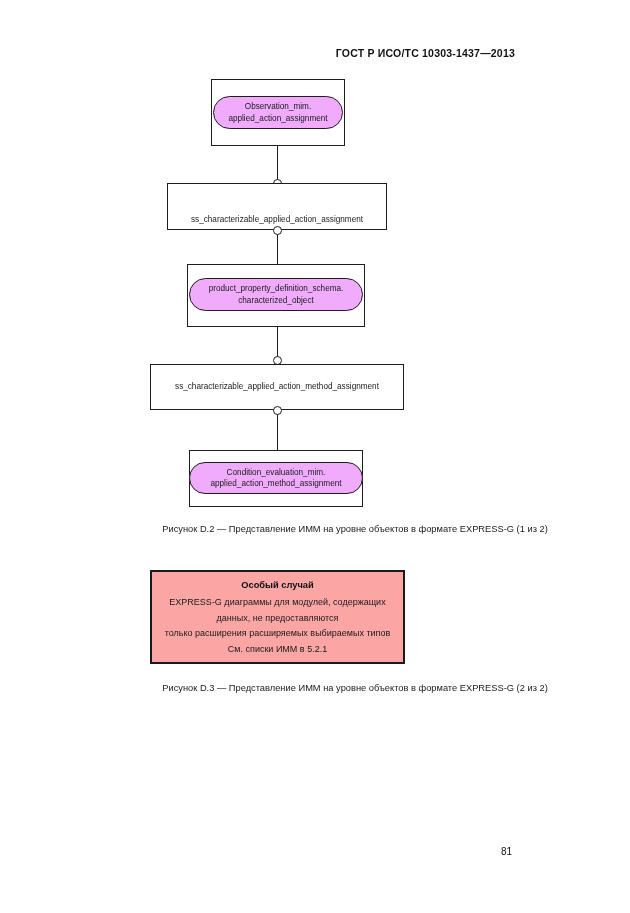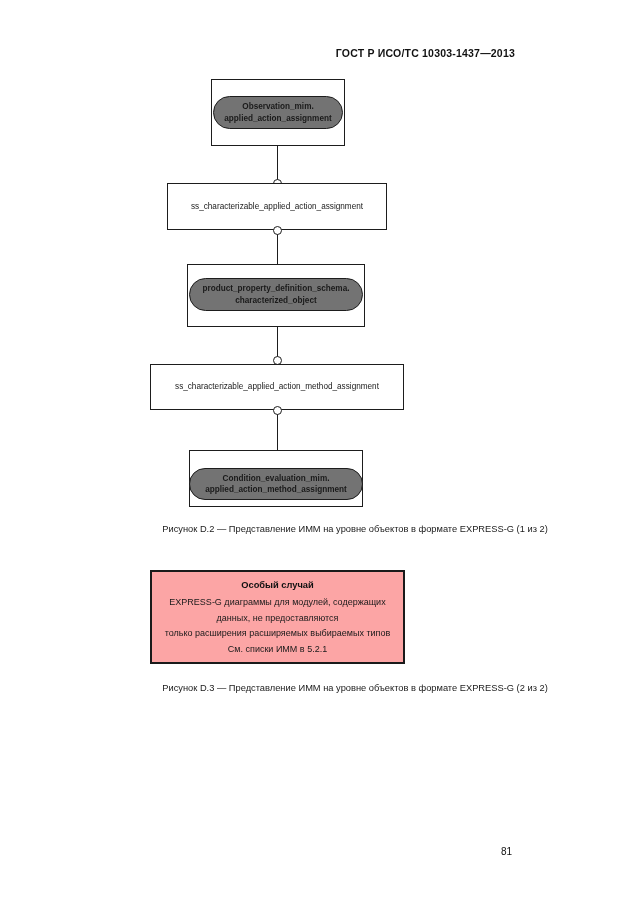--- a/index.html
+++ b/index.html
@@ -43,30 +43,29 @@
     position: absolute;
     box-sizing: border-box;
     border: 1px solid #1d1d1d;
     background: #ffffff;
   }
   .eg-rounded {
     position: absolute;
     box-sizing: border-box;
     border: 1px solid #1d1d1d;
     border-radius: 999px;
-    background: #737373;
+    background: #f0abfc;
     display: flex;
     align-items: center;
     justify-content: center;
     text-align: center;
     font-size: 8.2px;
     line-height: 11.5px;
     color: #1a1a1a;
     padding: 0 6px;
-    font-weight: bold;
   }
   .eg-plain-label {
     position: absolute;
     box-sizing: border-box;
     display: flex;
     align-items: center;
     justify-content: center;
     text-align: center;
     font-size: 8.2px;
     line-height: 11.5px;
@@ -149,21 +148,21 @@
       <span>
         <span>Observation_mim.</span><br>
         <span>applied_action_assignment</span>
       </span>
     </div>
 
     <div class="eg-line" style="left:277px; top:146px; height:37px;"></div>
     <div class="eg-circle" style="left:273px; top:179px;"></div>
 
     <div class="eg-box" style="left:167px; top:183px; width:220px; height:47px;"></div>
-    <div class="eg-plain-label" style="left:167px; top:183px; width:220px; height:47px;">ss_characterizable_applied_action_assignment</div>
+    <div class="eg-plain-label" style="left:167px; top:196px; width:220px; height:47px;">ss_characterizable_applied_action_assignment</div>
 
     <div class="eg-line" style="left:277px; top:230px; height:36px;"></div>
     <div class="eg-circle" style="left:273px; top:226px;"></div>
 
     <div class="eg-box" style="left:187px; top:264px; width:178px; height:63px;"></div>
     <div class="eg-rounded" style="left:189px; top:278px; width:174px; height:33px;">
       <span>
         <span>product_property_definition_schema.</span><br>
         <span>characterized_object</span>
       </span>
@@ -172,21 +171,21 @@
     <div class="eg-line" style="left:277px; top:327px; height:37px;"></div>
     <div class="eg-circle" style="left:273px; top:356px;"></div>
 
     <div class="eg-box" style="left:150px; top:364px; width:254px; height:46px;"></div>
     <div class="eg-plain-label" style="left:150px; top:364px; width:254px; height:46px;">ss_characterizable_applied_action_method_assignment</div>
 
     <div class="eg-line" style="left:277px; top:410px; height:40px;"></div>
     <div class="eg-circle" style="left:273px; top:406px;"></div>
 
     <div class="eg-box" style="left:189px; top:450px; width:174px; height:57px;"></div>
-    <div class="eg-rounded" style="left:189px; top:462px; width:174px; height:32px;margin-top:6px;">
+    <div class="eg-rounded" style="left:189px; top:462px; width:174px; height:32px;">
       <span>
         <span>Condition_evaluation_mim.</span><br>
         <span>applied_action_method_assignment</span>
       </span>
     </div>
   </div>
 
   <div class="fig-caption" style="top:524px;">Рисунок D.2 — Представление ИММ на уровне объектов в формате EXPRESS-G (1 из 2)</div>
 
   <div class="note-box">

